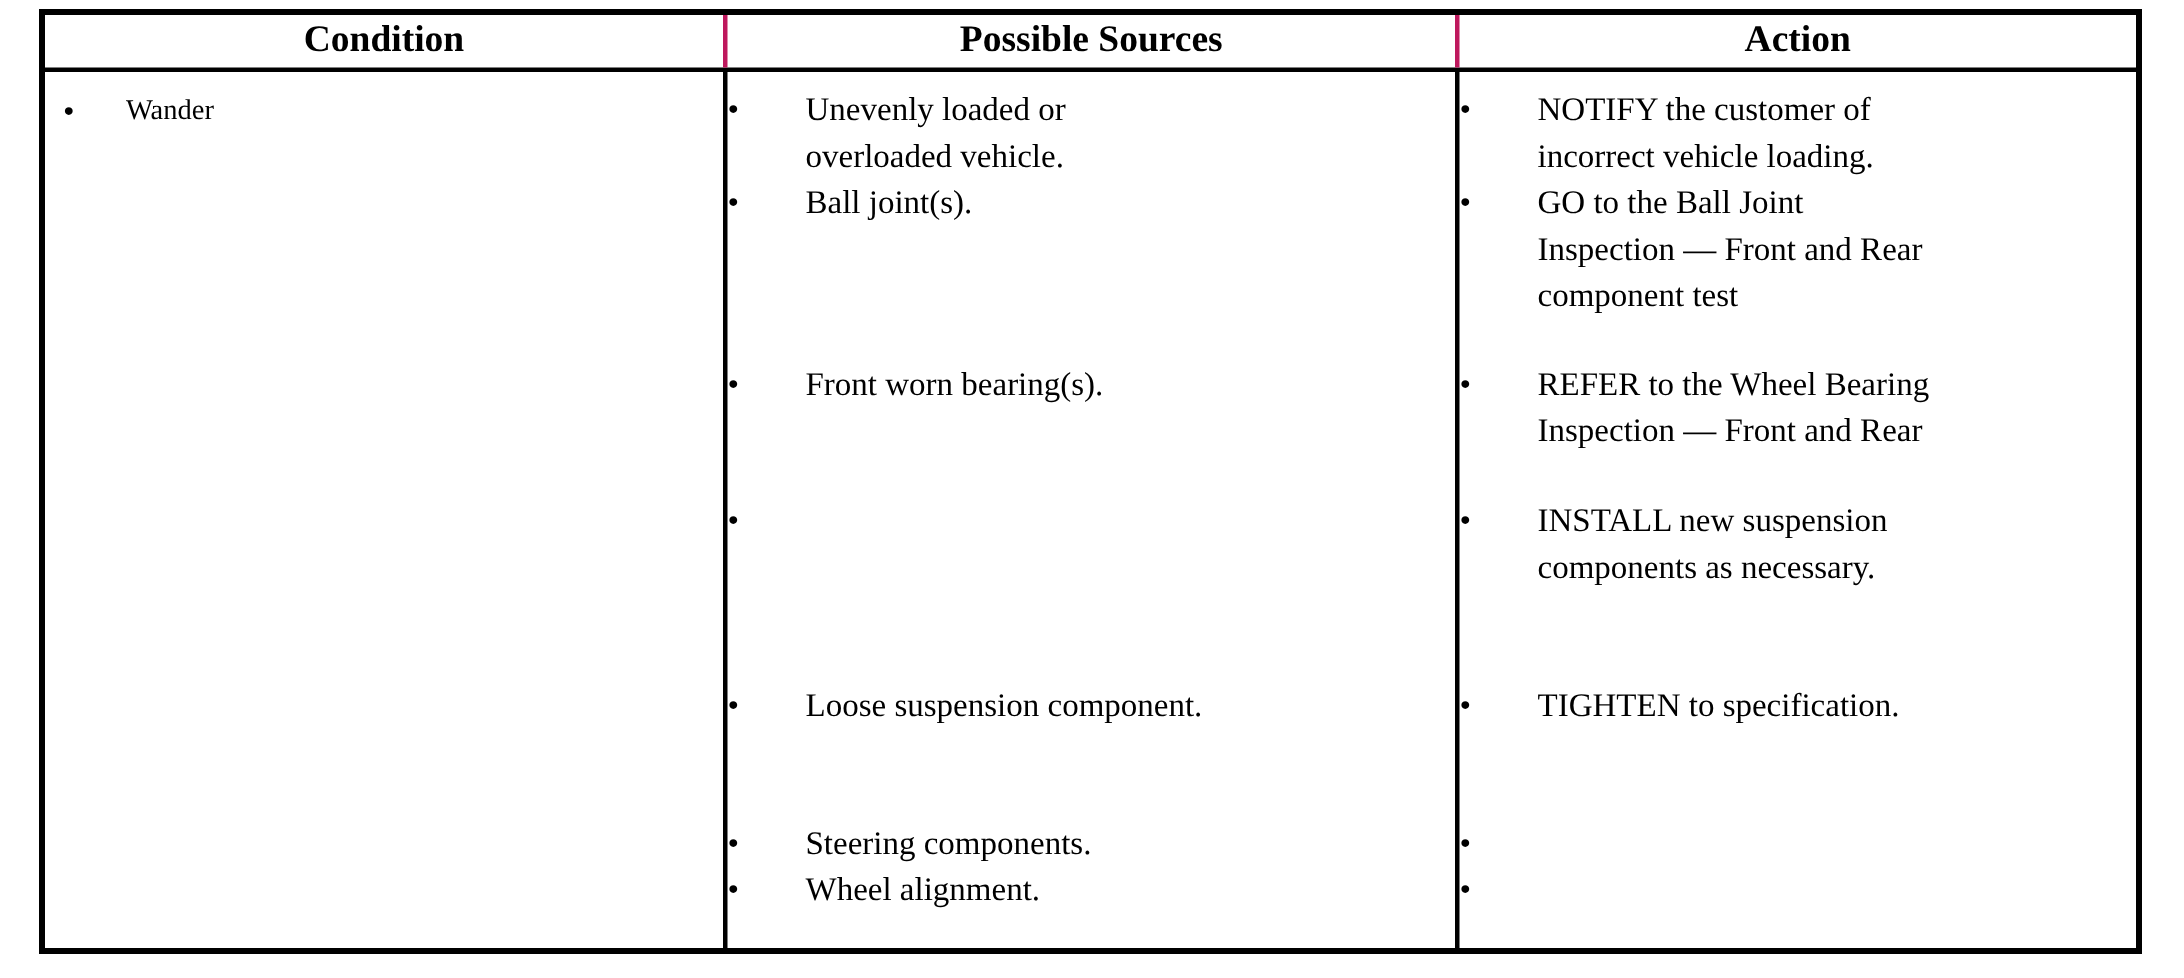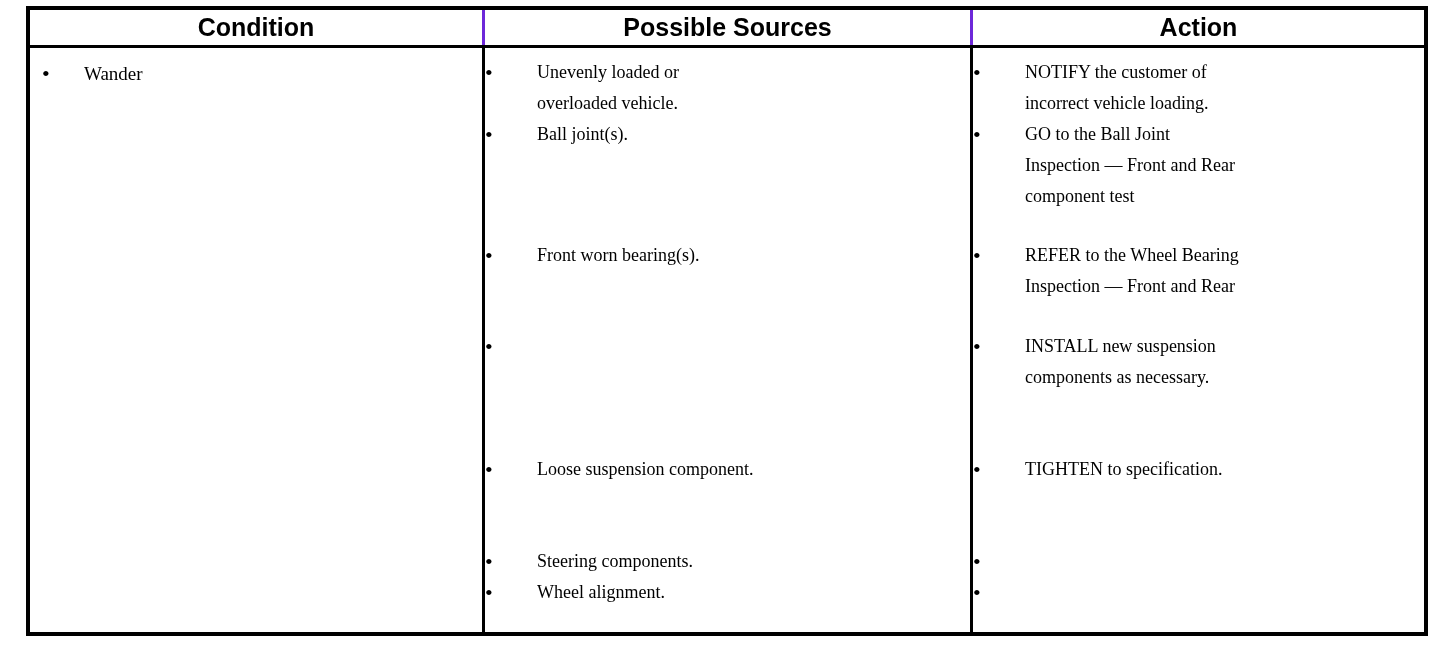--- a/index.html
+++ b/index.html
@@ -42,36 +42,36 @@
 
   
   .header-row {
     display: flex;
     height: 38px;
     flex: 0 0 38px;
     border-bottom: 3px solid #000000;
     box-sizing: border-box;
   }
   .header-cell {
-    font-family: Liberation Sans, sans-serif;
+    font-family: Liberation Serif, serif;
     font-weight: bold;
     font-size: 25px;
     line-height: 34px;
     text-align: center;
     box-sizing: border-box;
     overflow: hidden;
     white-space: nowrap;
   }
   .col-condition  { width: 452px; flex: 0 0 452px; }
   .col-sources    { width: 488px; flex: 0 0 488px; }
   .col-action     { flex: 1 1 auto; }
 
   .header-cell.col-sources,
   .header-cell.col-action {
-    border-left: 3px solid #6d28d9;
+    border-left: 3px solid #be185d;
   }
 
   
   .body-row {
     display: flex;
     flex: 1 1 auto;
     box-sizing: border-box;
     min-height: 0;
   }
   .body-cell {
@@ -91,21 +91,21 @@
   .bullet-dot {
     flex: 0 0 auto;
     width: 30px;
     text-align: left;
     font-size: 22px;
     line-height: 31px;
     font-family: "Liberation Serif", serif;
   }
   .bullet-text {
     flex: 1 1 auto;
-    font-size: 18px;
+    font-size: 22px;
     line-height: 31px;
     font-family: "Liberation Serif", serif;
     white-space: pre-line;
   }
 
   
   .cond-content {
     padding-top: 10px;
     padding-left: 12px;
   }

